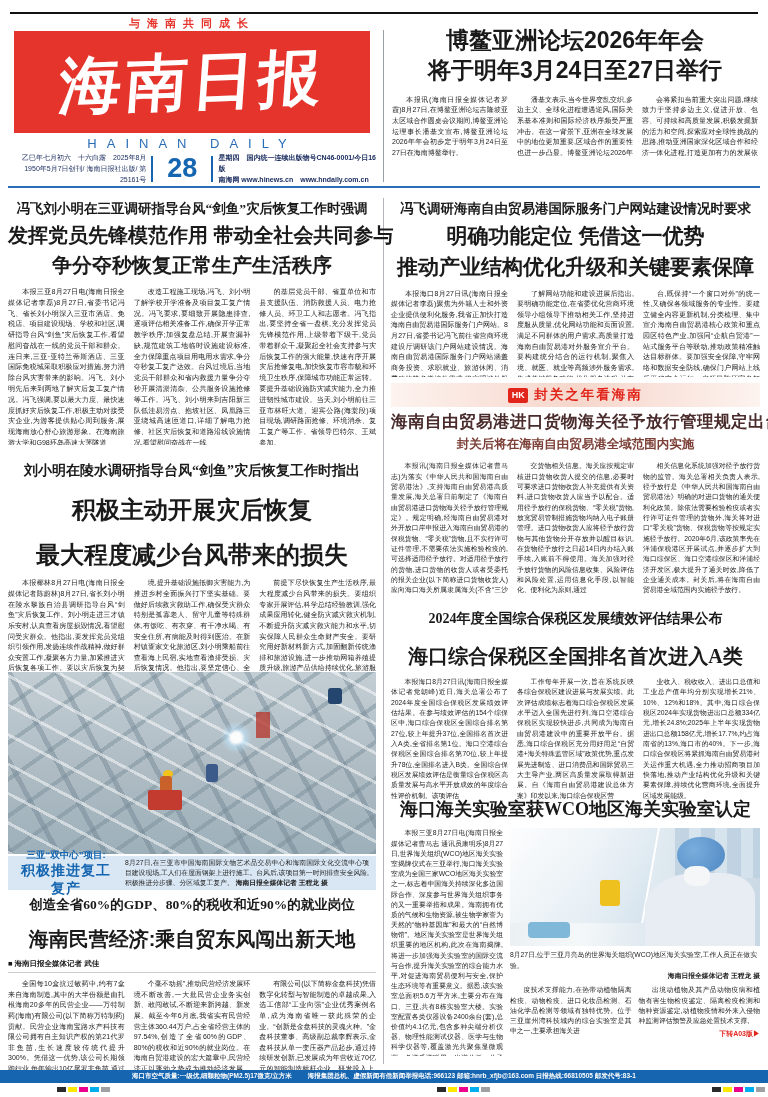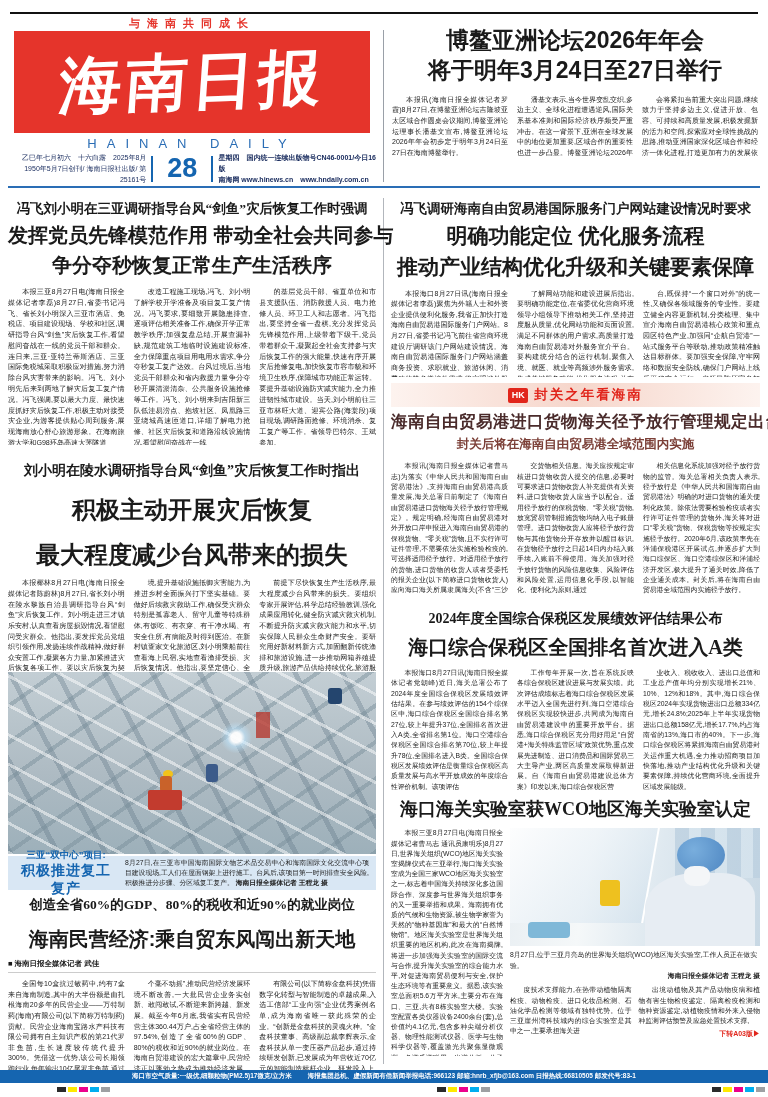--- a/index.html
+++ b/index.html
@@ -94,21 +94,21 @@
               display:flex;align-items:center;justify-content:center;border-radius:2px;}
   .badge-label{color:#e1251b;font-weight:bold;font-size:13.5px;letter-spacing:2px;}
 
   .r2{left:391px;top:411px;width:369px;}
   .r2 .headline{font-size:16.5px;color:#4a2b2b;font-family:"Liberation Serif",serif;letter-spacing:.5px;}
   .r2 .subhead2{font-size:12.5px;font-weight:bold;color:#7c4038;text-align:center;margin-top:4px;}
   .r2 .bodyrow{margin-top:8px;height:136px;font-size:6.8px;}
 
   .r3{left:391px;top:610px;width:369px;}
   .r3 .kicker{font-size:14px;}
-  .r3 .headline{font-size:20px;font-family:"Liberation Serif",serif;margin-top:6px;}
+  .r3 .headline{font-size:20px;font-family:"Liberation Serif",serif;margin-top:15px;}
   .r3 .bodyrow{margin-top:8px;height:130px;font-size:6.8px;}
 
   .r4{left:391px;top:798px;width:369px;}
   .r4 .headline{font-size:18px;font-family:"Liberation Serif",serif;}
   .r4-main{display:flex;gap:7px;margin-top:7px;}
   .r4-left{width:112px;flex:none;font-size:6.8px;line-height:1.5;height:228px;overflow:hidden;text-indent:2em;color:#222;}
   .r4-right{flex:1;}
   .photo2{position:relative;width:100%;height:118px;overflow:hidden;
           background:linear-gradient(100deg,#e8eef2 0%,#f5f8f9 32%,#dfe9f0 58%,#c8d8e4 100%);}
   .lab-hood{position:absolute;left:-10px;top:-6px;width:60%;height:86%;
@@ -231,21 +231,21 @@
       </div>
       <div>
         <div class="para">有限公司(以下简称金盘科技)凭借数字化转型与智能制造的卓越成果,入选工信部“工业向强”企业优秀案例名单,成为海南省唯一获此殊荣的企业。“创新是金盘科技的灵魂火种。”金盘科技董事、高级副总裁李辉表示,金盘科技从单一变压器产品起步,通过持续研发创新,已发展成为年营收近70亿元的智能制造标杆企业。研发投入上,公司仅在2024年就投入3.58亿元,获得有效专利284项,软件著作权73项,商标37项。</div>
 
       </div>
     </div>
   </div>
 
   <div class="abs r1">
     <div class="kicker">冯飞调研海南自由贸易港国际服务门户网站建设情况时要求</div>
-    <div class="headline">明确功能定位  优化服务流程</div>
+    <div class="headline">明确功能定位  凭借这一优势</div>
     <div class="headline">推动产业结构优化升级和关键要素保障</div>
     <div class="bodyrow jtext">
       <div>本报海口8月27日讯(海南日报全媒体记者李磊)聚焦为外籍人士和外资企业提供便利化服务,我省正加快打造海南自由贸易港国际服务门户网站。8月27日,省委书记冯飞前往省营商环境建设厅调研该门户网站建设情况。海南自由贸易港国际服务门户网站涵盖商务投资、求职就业、旅游休闲、消费购物等多类涉外需求,将实现涉外服务线上一站式办理。冯飞详细</div>
       <div>了解网站功能和建设进展后指出,要明确功能定位,在省委优化营商环境领导小组领导下推动相关工作,坚持进度服从质量,优化网站功能和页面设置,满足不同群体的用户需求,高质量打造海南自由贸易港对外服务宣介平台。要构建统分结合的运行机制,聚焦入境、就医、就业等高频涉外服务需求,集成关键服务功能,优化服务流程,并在子版块建设相关领域专业平</div>
       <div>台,既保持“一个窗口对外”的统一性,又确保各领域服务的专业性。要建立健全内容更新机制,分类梳理、集中宣介海南自由贸易港核心政策和重点园区特色产业,加强同“企航自贸港”一站式服务平台等联动,推动政策精准触达目标群体。要加强安全保障,守牢网络和数据安全防线,确保门户网站上线后平稳安全运行。省领导陈怀宇参加调研。</div>
     </div>
   </div>
 
   <div class="abs badge">
     <span class="badge-logo">HK</span>

